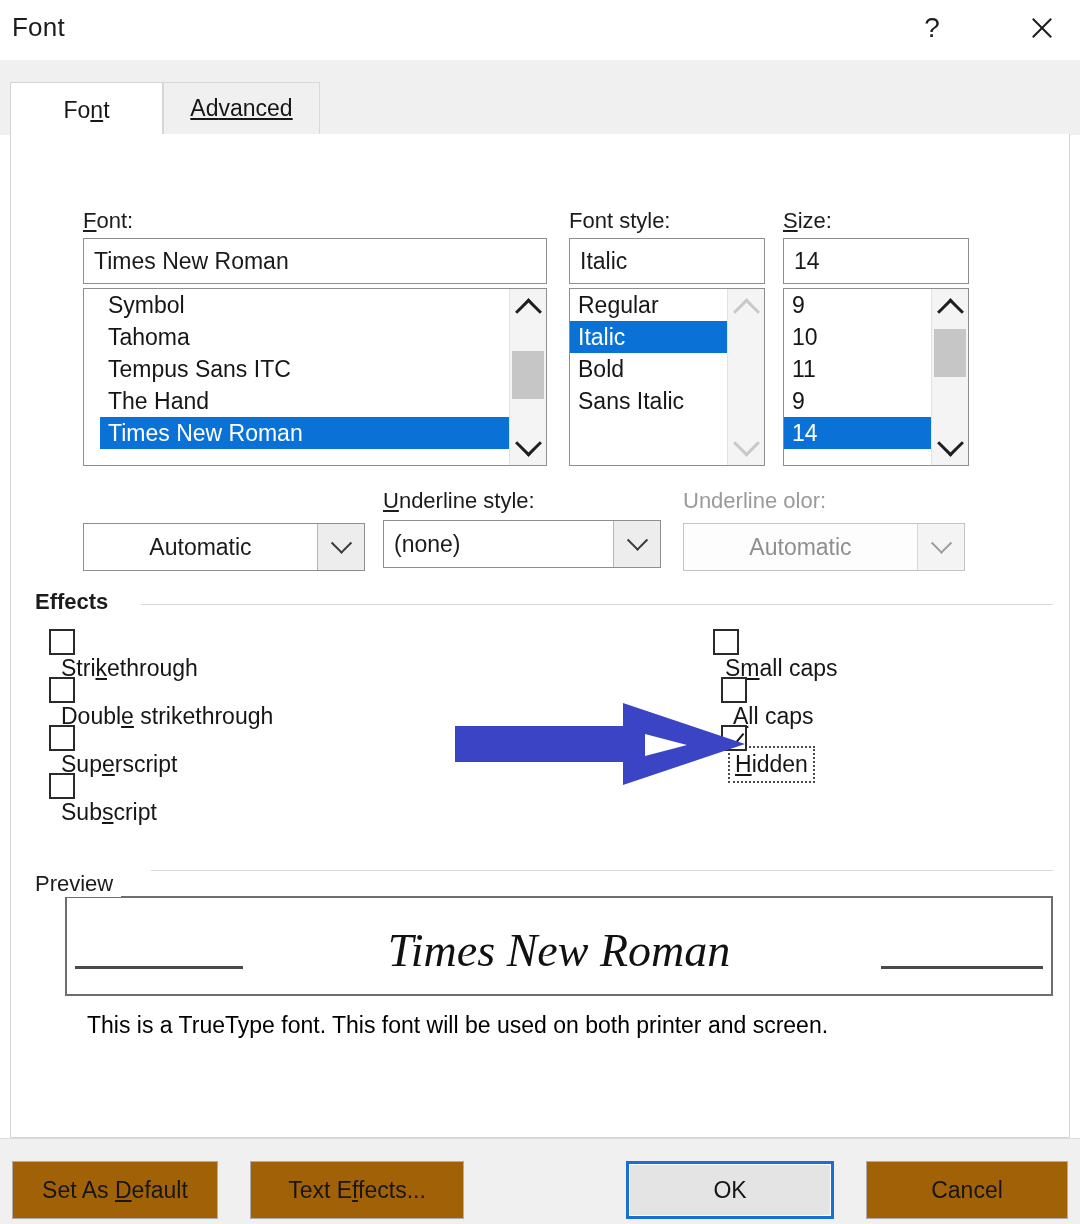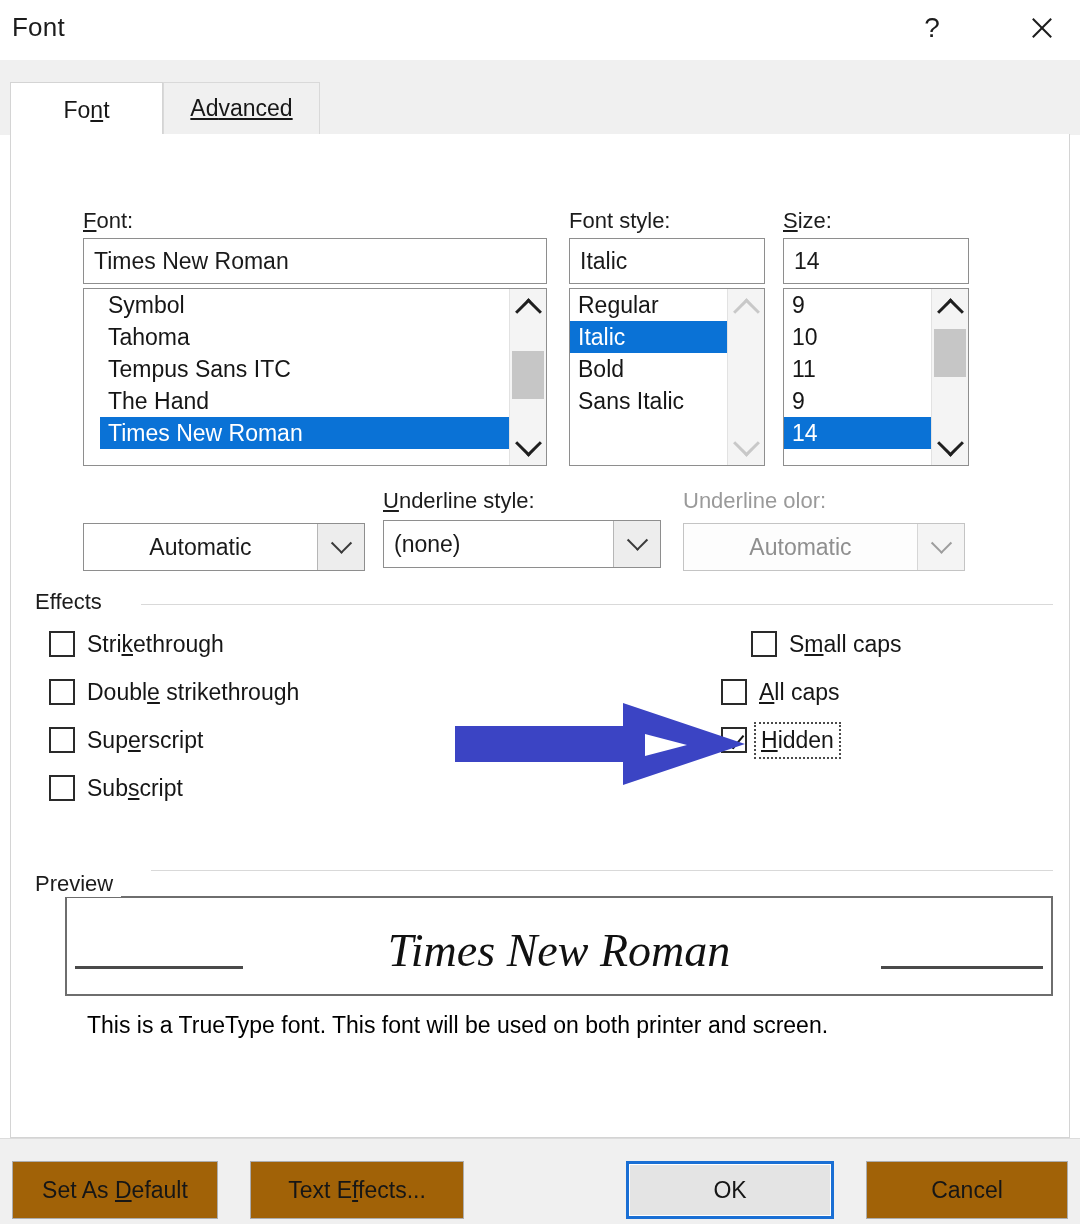--- a/index.html
+++ b/index.html
@@ -238,22 +238,23 @@
   .group-line {
     position: absolute;
     height: 1px;
     background: #d9d9d9;
   }
 
   
   .checkrow {
     position: absolute;
     display: flex;
-    align-items: center;
+    align-items: flex-start;
     height: 30px;
+    flex-direction: column;
   }
   .cbox {
     width: 26px; height: 26px;
     box-sizing: border-box;
     border: 2px solid #2a2a2a;
     background: #ffffff;
     position: relative;
     flex: none;
   }
   .cbox.checked::after {
@@ -465,21 +466,21 @@
       </div>
   </div>
 
   <div class="dropdown disabled" style="left:672px; top:389px; width:282px;">
     <div class="dd-text center muted">Automatic</div>
     <div class="dd-btn">
         <span class="dd-chev"></span>
       </div>
   </div>
 
-  <div class="group-title" style="left:24px; top:455px;">Effects</div>
+  <div class="group-title" style="left:24px; top:455px;font-weight:bold;">Effects</div>
   <div class="group-line" style="left:130px; top:470px; width:912px;"></div>
 
   <div id="effects-left">
       <div class="checkrow" style="left: 38px; top: 495px;">
         <span class="cbox"></span>
         <span class="cb-label">Stri<u class="acc">k</u>ethrough</span>
       </div>
       <div class="checkrow" style="left: 38px; top: 543px;">
         <span class="cbox"></span>
         <span class="cb-label">Doubl<u class="acc">e</u> strikethrough</span>
@@ -487,21 +488,21 @@
       <div class="checkrow" style="left: 38px; top: 591px;">
         <span class="cbox"></span>
         <span class="cb-label">Sup<u class="acc">e</u>rscript</span>
       </div>
       <div class="checkrow" style="left: 38px; top: 639px;">
         <span class="cbox"></span>
         <span class="cb-label">Sub<u class="acc">s</u>cript</span>
       </div>
     </div>
   <div id="effects-right">
-      <div class="checkrow" style="left: 740px; top: 495px;">
+      <div class="checkrow" style="left: 702px; top: 495px;">
         <span class="cbox"></span>
         <span class="cb-label">S<u class="acc">m</u>all caps</span>
       </div>
       <div class="checkrow" style="left: 710px; top: 543px;">
         <span class="cbox"></span>
         <span class="cb-label"><u class="acc">A</u>ll caps</span>
       </div>
       <div class="checkrow" style="left: 710px; top: 591px;">
         <span class="cbox checked"></span>
         <span class="cb-label focus"><u class="acc">H</u>idden</span>

